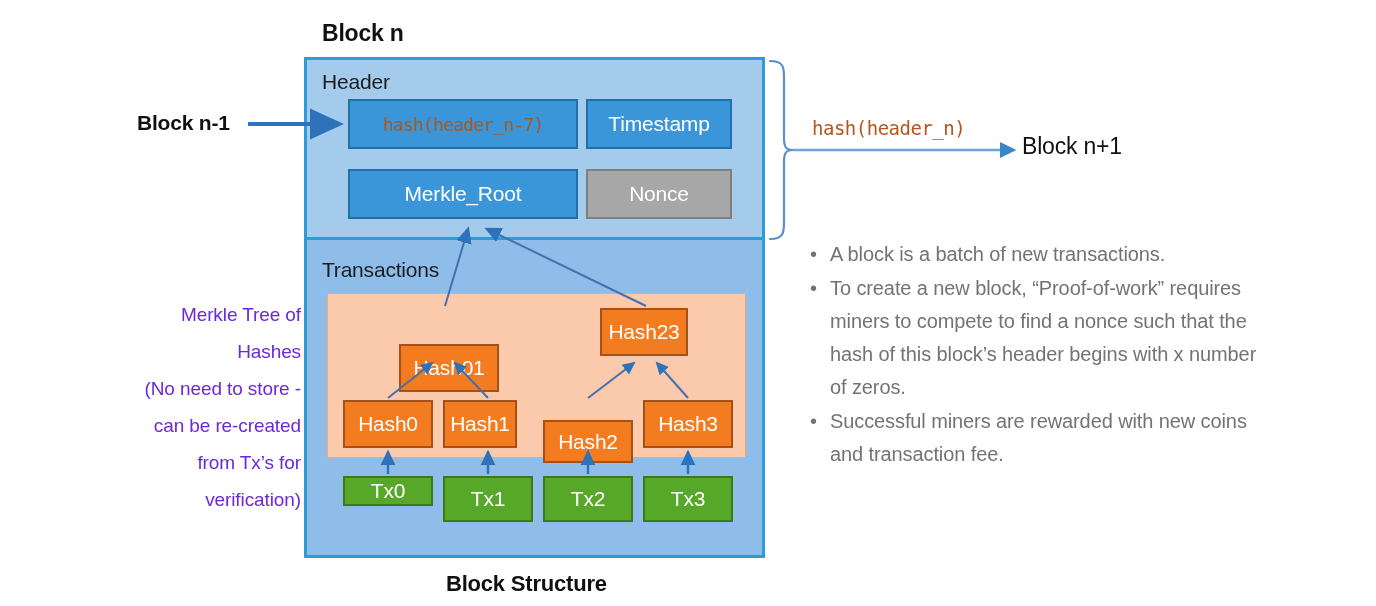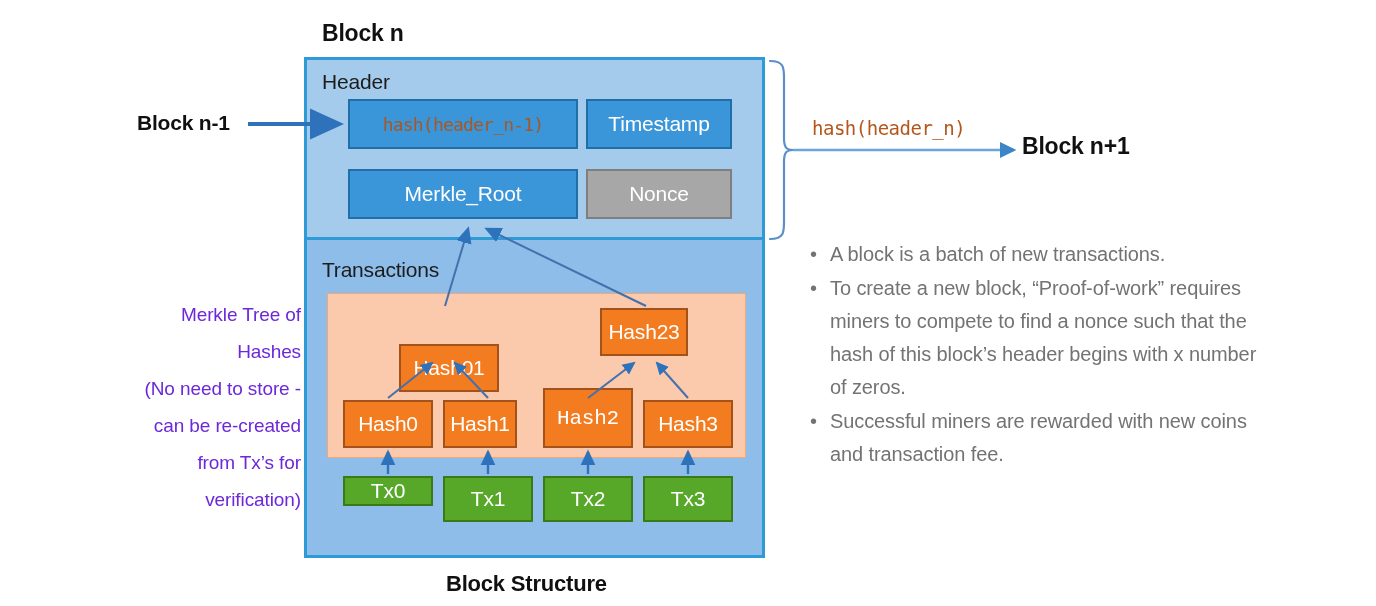--- a/index.html
+++ b/index.html
@@ -57,21 +57,21 @@
     font-size: 21px;
     font-weight: bold;
     letter-spacing: -0.2px;
     color: #101010;
   }
   .label-blocknext {
     position: absolute;
     left: 1022px;
     top: 133px;
     font-size: 23px;
-    font-weight: bold;
+    font-weight: normal;
     letter-spacing: -0.2px;
     color: #101010;
   }
   .label-hashn {
     position: absolute;
     left: 812px;
     top: 117px;
     font-size: 19px;
     color: #b5561d;
     font-family: "DejaVu Sans Mono", "Liberation Mono", monospace;
@@ -172,21 +172,21 @@
     color: #ffffff;
     font-size: 21px;
     letter-spacing: -0.2px;
   }
   
   .box-hash01 { left: 399px; top: 308px; width: 100px; height: 48px; margin-top: 36px; }
   .box-hash23 { left: 600px; top: 308px; width: 88px; height: 48px; }
   
   .box-hash0 { left: 343px; top: 400px; width: 90px; height: 48px; }
   .box-hash1 { left: 443px; top: 400px; width: 74px; height: 48px; }
-  .box-hash2 { left: 543px; top: 388px; width: 90px; height: 60px; font-family: Liberation Mono, monospace; }
+  .box-hash2 { left: 543px; top: 420px; width: 90px; height: 43px; }
   .box-hash3 { left: 643px; top: 400px; width: 90px; height: 48px; }
   
   .box-tx0 { left: 343px; top: 476px; width: 90px; height: 30px; }
   .box-tx1 { left: 443px; top: 476px; width: 90px; height: 46px; }
   .box-tx2 { left: 543px; top: 476px; width: 90px; height: 46px; }
   .box-tx3 { left: 643px; top: 476px; width: 90px; height: 46px; }
 
   
   .note-left {
     position: absolute;
@@ -241,21 +241,21 @@
 
   <div class="title-blockstructure">Block Structure</div>
 
   <div class="block-container"></div>
   <div class="header-section"></div>
 
   <div class="section-label label-header">Header</div>
 
   <div class="section-label label-transactions">Transactions</div>
 
-  <div class="hbox blue box-hashprev">hash(header_n-1)</div>
+  <div class="hbox blue box-hashprev">hash(header_n-7)</div>
 
   <div class="hbox blue box-timestamp">Timestamp</div>
 
   <div class="hbox blue box-merkleroot">Merkle_Root</div>
 
   <div class="hbox gray box-nonce">Nonce</div>
 
   <div class="merkle-panel"></div>
 
   <div class="obox box-hash01">Hash01</div>

